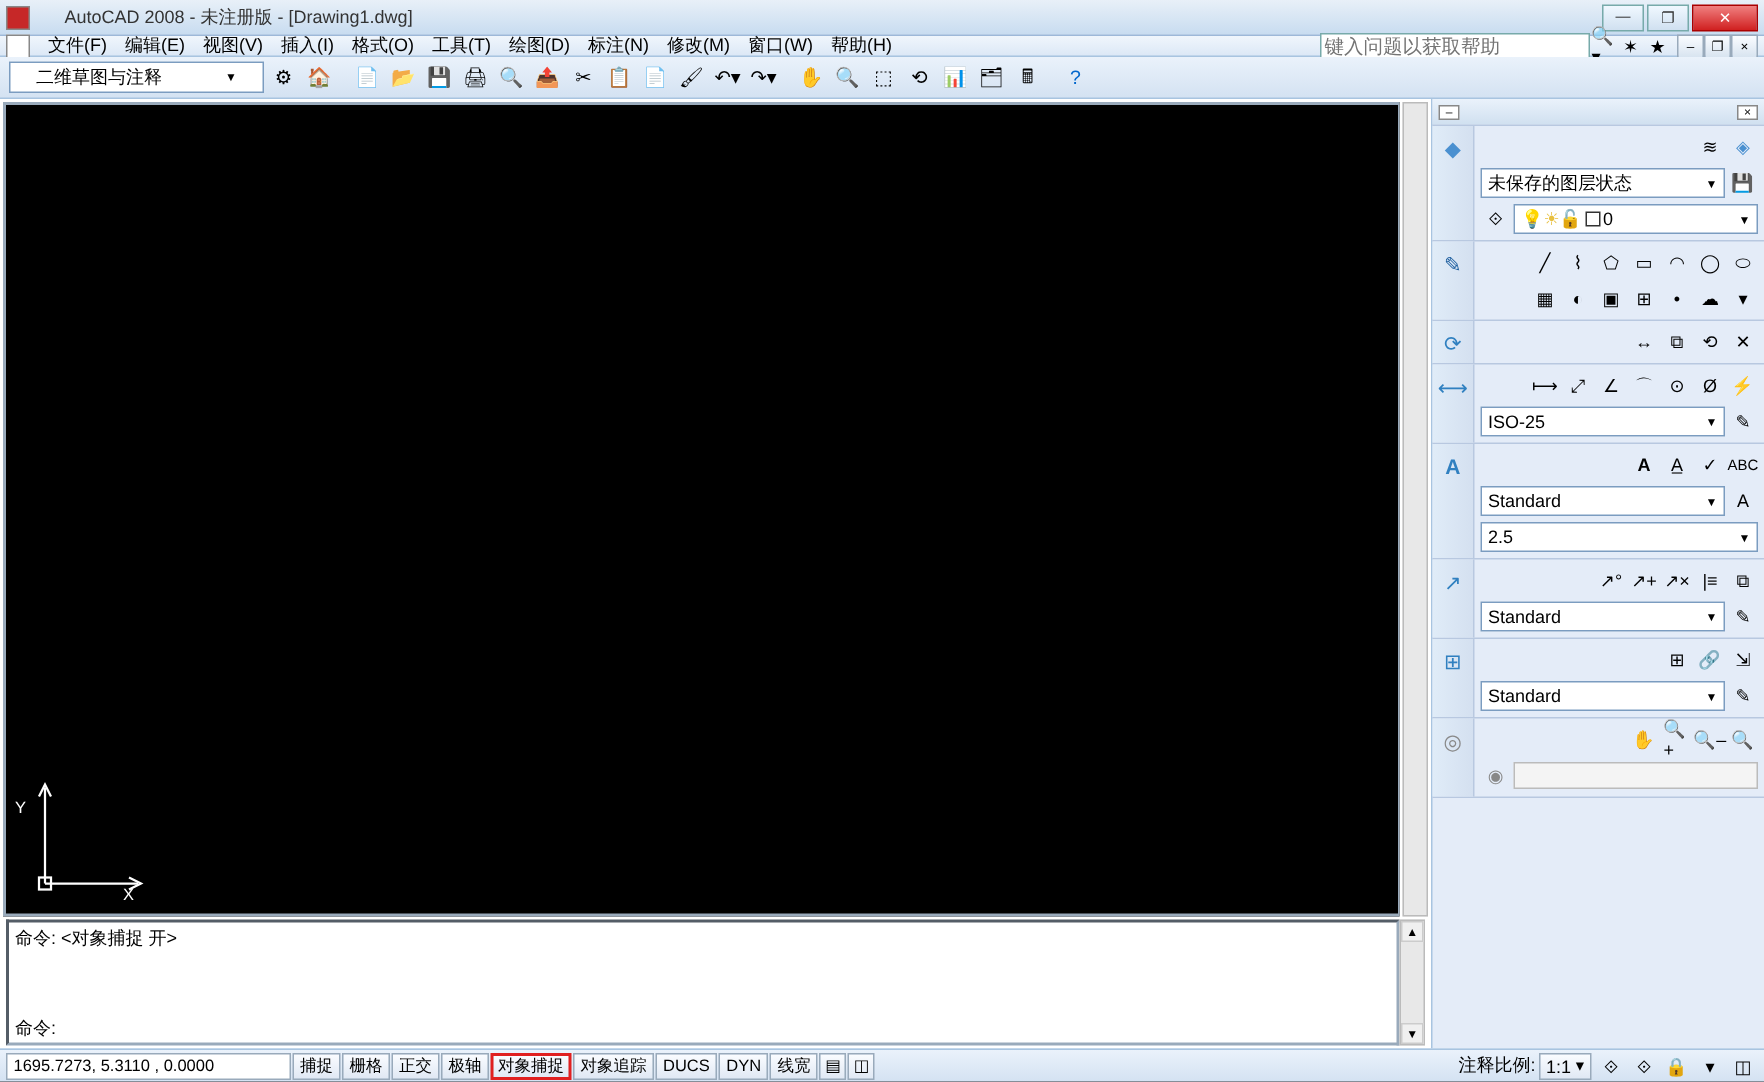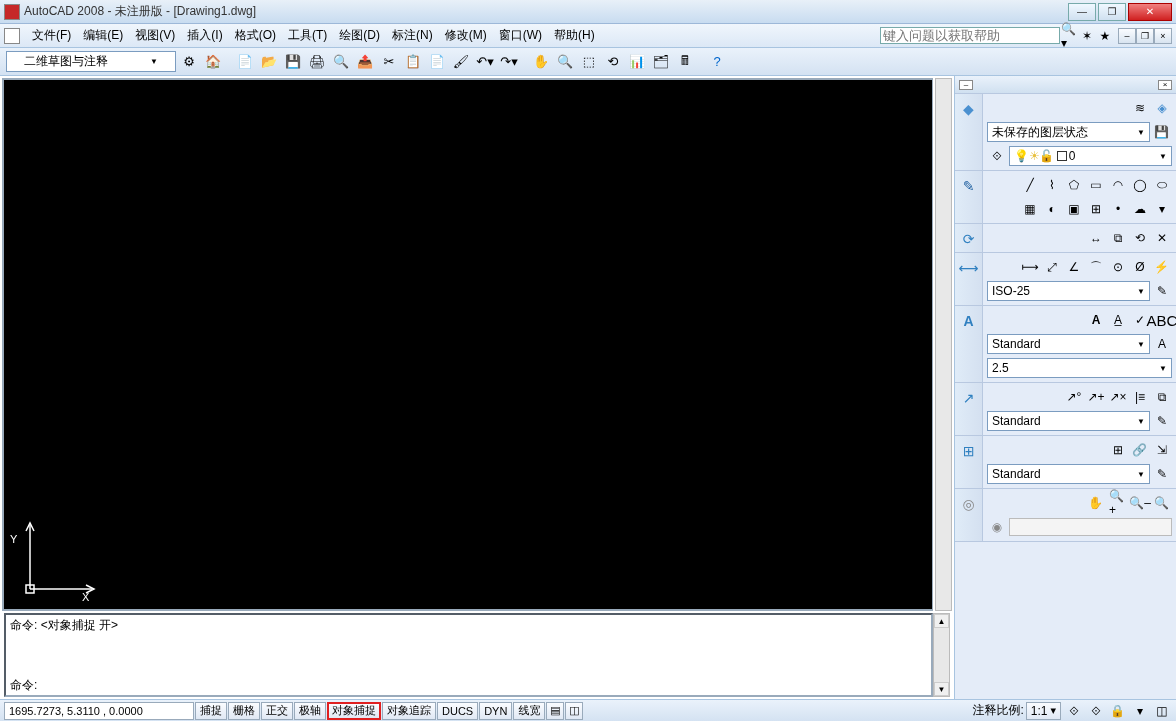--- a/index.html
+++ b/index.html
@@ -1,26 +1,26 @@
 <!DOCTYPE html>
 <html><head>
 <meta charset="utf-8">
 <style>
 * { margin: 0; padding: 0; box-sizing: border-box; font-family: "Microsoft YaHei", "SimSun", sans-serif; font-size: 12px; }
 body { background: #d4e4f4; width: 1176px; height: 721px; overflow: hidden; display: flex; flex-direction: column; }
 
 .titlebar { height: 24px; background: linear-gradient(to bottom, #e8f0f8, #c8dcf0); display: flex; align-items: center; padding: 0 4px; border-bottom: 1px solid #9db8d8; }
 .titlebar .app-icon { width: 16px; height: 16px; background: #c62828; margin-right: 4px; display:inline-block; border:1px solid #888;}
-.titlebar .title { flex: 0 0 auto; color:#333; }
+.titlebar .title { flex: 0 0 auto; color:#333;margin-left:19px; }
 .titlebar .spacer { flex: 1; }
 .win-btns { display: flex; gap: 2px; }
 .win-btn { width: 28px; height: 18px; border: 1px solid #7aa; background: linear-gradient(#f0f8ff,#d0e0f0); display:flex; align-items:center; justify-content:center; font-size:10px; color:#333;}
 .win-btn.close { background: linear-gradient(#f08080,#d02020); color:#fff; border-color:#a00; width:44px;}
 
-.menubar { height: 24px; background: linear-gradient(#f0f6fc,#dce8f6); display:flex; align-items:center; padding: 0 4px; border-bottom:1px solid #a8c4e0;}
+.menubar { height: 14px; background: linear-gradient(#f0f6fc,#dce8f6); display:flex; align-items:center; padding: 0 4px; border-bottom:1px solid #a8c4e0;}
 .menubar .icon-left {width:16px;height:16px;background:#fff;border:1px solid #888;margin-right:6px;}
 .menu-item { padding: 2px 6px; cursor: default; }
 .menubar .spacer{flex:1;}
 .help-search{width:180px;height:17px;border:1px solid #7aa;background:#fff;font-size:13px;padding:0 2px;color:#888;}
 .ic-btn-sm{width:18px;height:18px;display:inline-flex;align-items:center;justify-content:center;border:1px solid transparent;}
 .mdi-btns{display:flex;gap:0;margin-left:4px;}
 .mdi-btns .ic-btn-sm{width:18px;height:16px;border:1px solid #9ab;background:linear-gradient(#fafcff,#d8e4f0);font-size:9px;}
 
 .toolbar-row{height:28px;background:linear-gradient(#eaf2fb,#d4e2f2);display:flex;align-items:center;padding:2px 6px;gap:2px;border-bottom:1px solid #a8c4e0;}
 .combo{height:21px;border:1px solid #7b9cc0;background:#fff;display:flex;align-items:center;padding:0 17px;min-width:170px;}
@@ -273,21 +273,21 @@
 
     <div class="panel-section">
       <div class="panel-tab">
           <span class="tab-icon" style="color:#3080c0;font-weight:bold;">A</span>
         </div>
       <div class="panel-body">
         <div class="panel-row">
           <span class="p-btn" style="font-weight:bold;">A</span>
           <span class="p-btn">A̲</span>
           <span class="p-btn">✓</span>
-          <span class="p-btn" style="font-size:15px;">ABC</span>
+          <span class="p-btn" style="font-size:10px;">ABC</span>
         </div>
         <div class="panel-row">
           <div class="p-combo">
             <span>Standard</span>
             <span class="dd">▼</span>
           </div>
           <span class="p-btn">A</span>
         </div>
         <div class="panel-row">
           <div class="p-combo">

